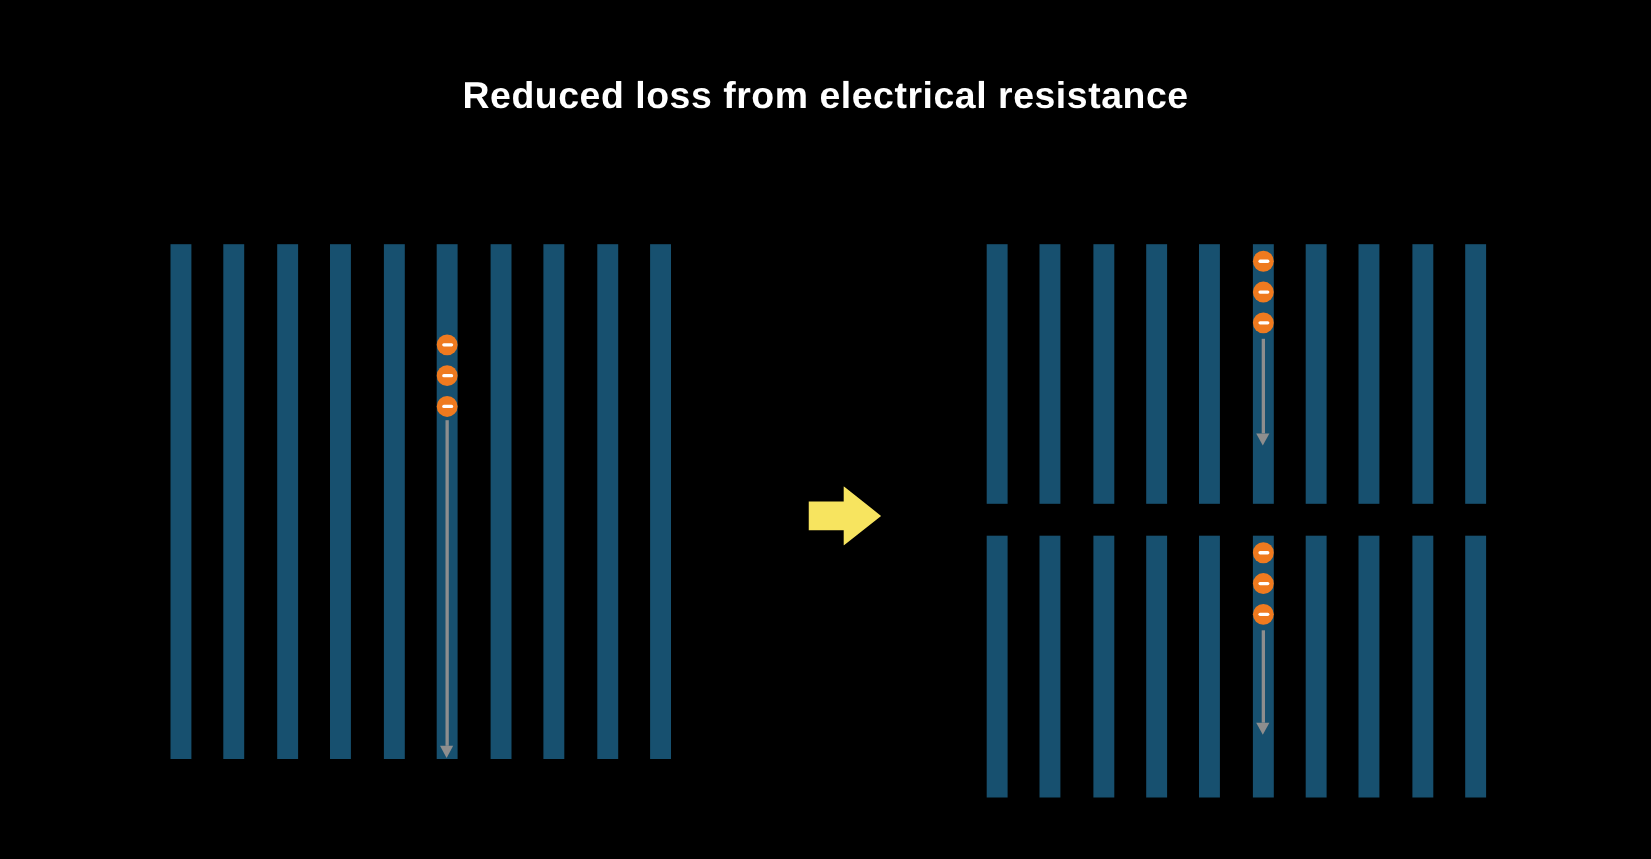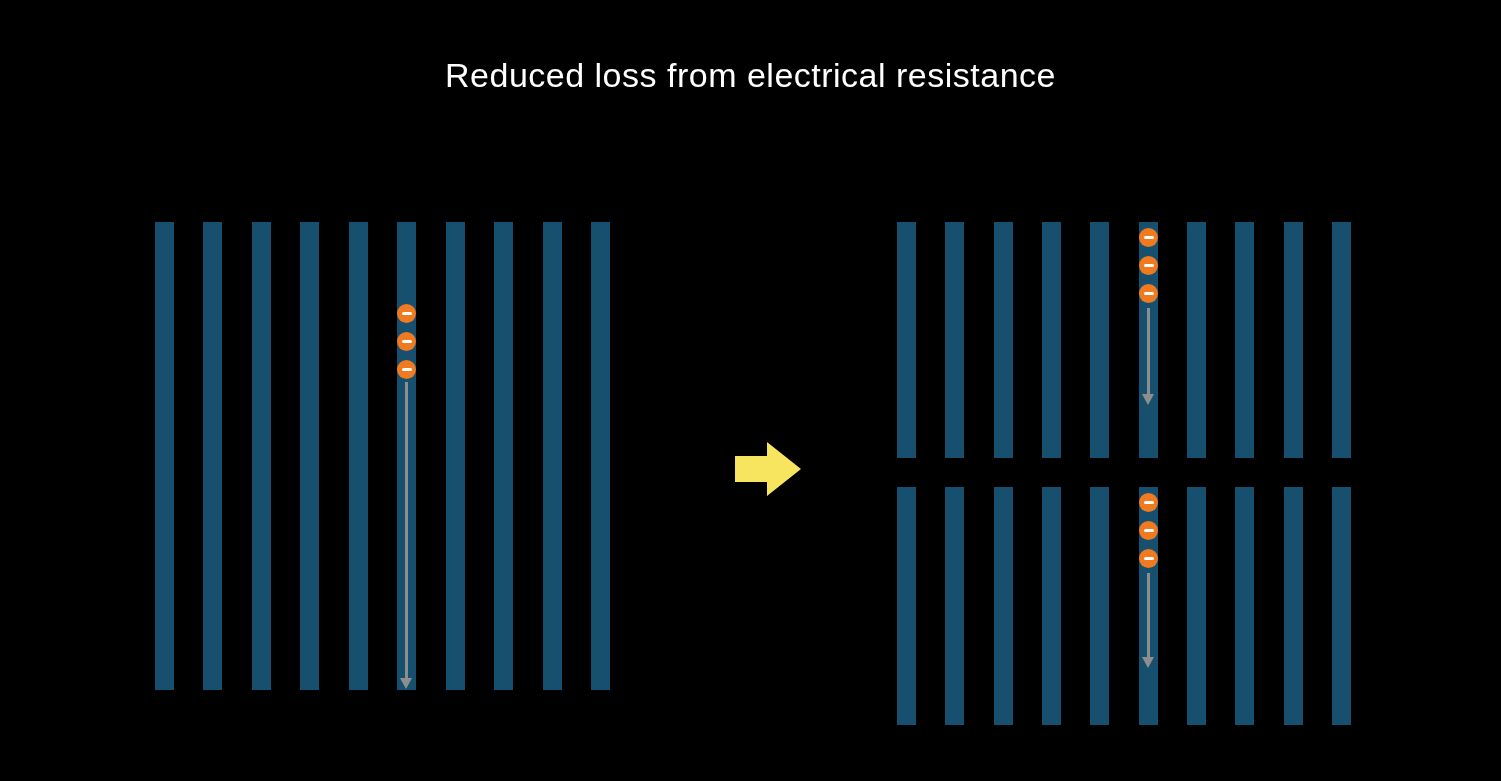--- a/index.html
+++ b/index.html
@@ -10,28 +10,28 @@
   .canvas {
     position: relative;
     width: 1501px;
     height: 781px;
     background: var(--background, #000);
     overflow: hidden;
     font-family: "Liberation Sans", sans-serif;
   }
   .title {
     position: absolute;
-    top: 56px;
+    top: 68px;
     left: 0;
     width: 100%;
     margin: 0;
     text-align: center;
     color: var(--title, #fff);
     font-size: 34px;
-    font-weight: 400;
+    font-weight: 700;
     letter-spacing: 0.5px;
   }
   .panel {
     position: absolute;
   }
   .panel .bars {
     position: absolute;
     inset: 0;
     display: flex;
     justify-content: space-between;

